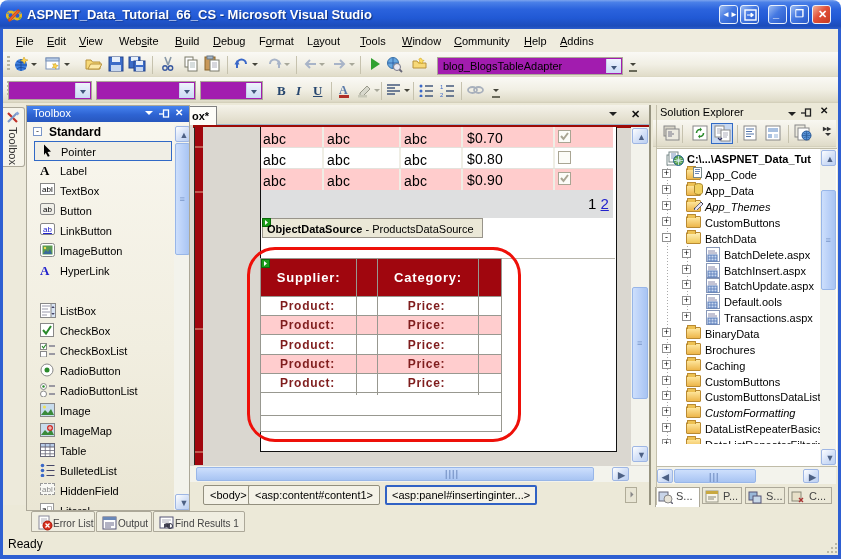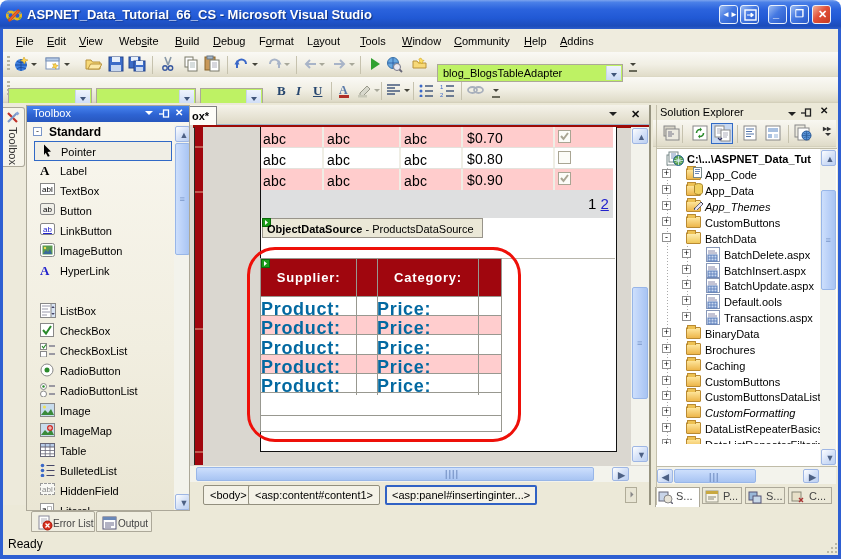--- a/index.html
+++ b/index.html
@@ -31,21 +31,21 @@
 u.u { text-decoration:underline; }
 
 
 .toolbar { left:3px; width:835px; background:linear-gradient(180deg,#FAF9F5 0%,#F1EFE4 50%,#E0DCC9 96%,#D8D4BF 100%); }
 #tb1 { top:52px; height:25px; }
 #tb2 { top:77px; height:26px; }
 .grip { width:3px; height:16px;
   background:repeating-linear-gradient(180deg,#B9B6A1 0 2px,rgba(0,0,0,0) 2px 4px); }
 .tsep { width:1px; height:18px; background:#C6C2AE; }
 .tarr { width:0; height:0; border-left:3px solid transparent; border-right:3px solid transparent; border-top:3px solid #44443A; }
-.combo { background:#bef264; border:1px solid #ACA899;margin-top:7px; }
+.combo { background:#a21caf; border:1px solid #ACA899; }
 .ca { position:absolute; right:1px; top:1px; bottom:1px; width:15px;
   background:linear-gradient(180deg,#EFF4FD,#CBDaf5); border-left:1px solid #C8D4EC; }
 .ca:after { content:""; position:absolute; left:4px; top:7px; width:0; height:0;
   border-left:3.5px solid transparent; border-right:3.5px solid transparent; border-top:4px solid #40557A; }
 
 
 .sbtn { background:linear-gradient(135deg,#FDFEFF 0%,#D3E0F7 55%,#BCD0F2 100%); border:1px solid #9EB6E4; border-radius:2px; }
 .sarr { position:absolute; color:#4D6185; font-size:9px; font-weight:bold; }
 .sthumb { background:linear-gradient(90deg,#CDDFFC 0%,#BAD1F8 50%,#A8C4F2 100%); border:1px solid #98B6E8; border-radius:2px; }
 .sthumbH { background:linear-gradient(180deg,#CDDFFC 0%,#BAD1F8 50%,#A8C4F2 100%); border:1px solid #98B6E8; border-radius:2px; }
@@ -56,21 +56,21 @@
   border:1px solid #ACA899; z-index:30; }
 .titem { position:absolute; left:33px; width:138px; height:20px; z-index:31; font-size:11px; }
 .titem .tx { position:absolute; left:26px; top:4px; }
 .titem .ic { position:absolute; left:6px; top:2px; width:16px; height:16px; font-size:10px; }
 .tsel { border:1px solid #3169C6; background:#F0EEE5; }
 
 
 .cellabc { position:absolute; font-size:14px; color:#000; letter-spacing:0.2px; }
 .gline { position:absolute; background:#EFEEE5; width:1.5px; }
 .hdrD { position:absolute; color:#fff; font-weight:bold; font-size:13px; letter-spacing:0.8px; text-align:center; }
-.prow { position:absolute; font-weight:bold; font-size:18px; color:#0369a1; letter-spacing:0.7px; text-align:left; }
+.prow { position:absolute; font-weight:bold; font-size:12px; color:#7f1d1d; letter-spacing:0.7px; text-align:center; }
 
 
 .tag { position:absolute; height:20px; background:#F4F2E7; border:1px solid #928F7E;
   padding:3px 6px 0 6px; border-radius:2px; white-space:nowrap; font-size:11px; color:#000; }
 .tagsel { border:2px solid #3162C4; padding:2px 5px 0 5px; }
 
 
 #solexp { left:656px; top:104px; width:182px; height:407px; background:#ECE9D8; }
 .tn { position:absolute; white-space:nowrap; font-size:11px; color:#000; }
 .pm { position:absolute; width:9px; height:9px; border:1px solid #919191; background:#fff;
@@ -765,20 +765,26 @@
         <rect x="2" y="1" width="10" height="13" fill="#fff" stroke="#889"></rect>
         <path d="M4 4h6M4 6h6M4 8h4" stroke="#99A" stroke-width="0.8"></path>
         <circle cx="10.5" cy="10.5" r="4.5" fill="#D83020" stroke="#A81808"></circle>
         <path d="M8.5 8.5l4 4M12.5 8.5l-4 4" stroke="#fff" stroke-width="1.3"></path>
       </svg></div>
 <div class="btab" style="left:96px;top:511px;width:56px;height:21px;overflow:hidden;">Output<svg class="a" style="left:5px;top:3px;" width="16" height="16" viewBox="0 0 16 16">
         <rect x="1" y="2" width="13" height="12" fill="#fff" stroke="#557"></rect>
         <rect x="1" y="2" width="13" height="3" fill="#6A88B8"></rect>
         <path d="M3 8h9M3 10h9M3 12h6" stroke="#668" stroke-width="1"></path>
       </svg></div>
+<div class="btab" style="left:153px;top:511px;width:92px;height:21px;overflow:hidden;">Find Results 1<svg class="a" style="left:5px;top:3px;" width="16" height="16" viewBox="0 0 16 16">
+        <rect x="1" y="2" width="13" height="11" fill="#fff" stroke="#557"></rect>
+        <path d="M3 5h9M3 7h7" stroke="#99A" stroke-width="0.8"></path>
+        <path d="M5 9l3-1 3 1v4l-3-1-3 1z" fill="#445"></path>
+        <circle cx="11" cy="11" r="2.5" fill="none" stroke="#334" stroke-width="1"></circle>
+      </svg></div>
 
 <div id="statusbar" class="a">
       <span class="a" style="left:8px;top:5px;">Ready</span>
 <svg class="a" style="left:826px;top:10px;" width="12" height="12" viewBox="0 0 12 12">
         <circle cx="10" cy="2" r="1" fill="#AAA795"></circle>
         <circle cx="10" cy="6" r="1" fill="#AAA795"></circle>
         <circle cx="6" cy="6" r="1" fill="#AAA795"></circle>
         <circle cx="10" cy="10" r="1" fill="#AAA795"></circle>
         <circle cx="6" cy="10" r="1" fill="#AAA795"></circle>
         <circle cx="2" cy="10" r="1" fill="#AAA795"></circle>

